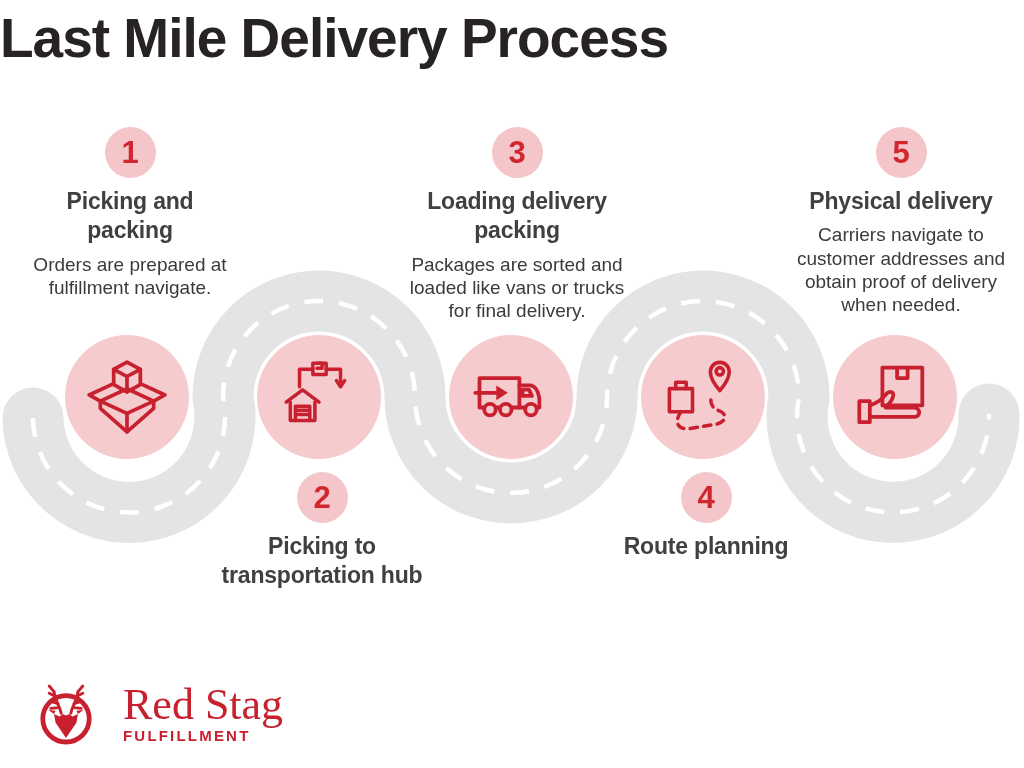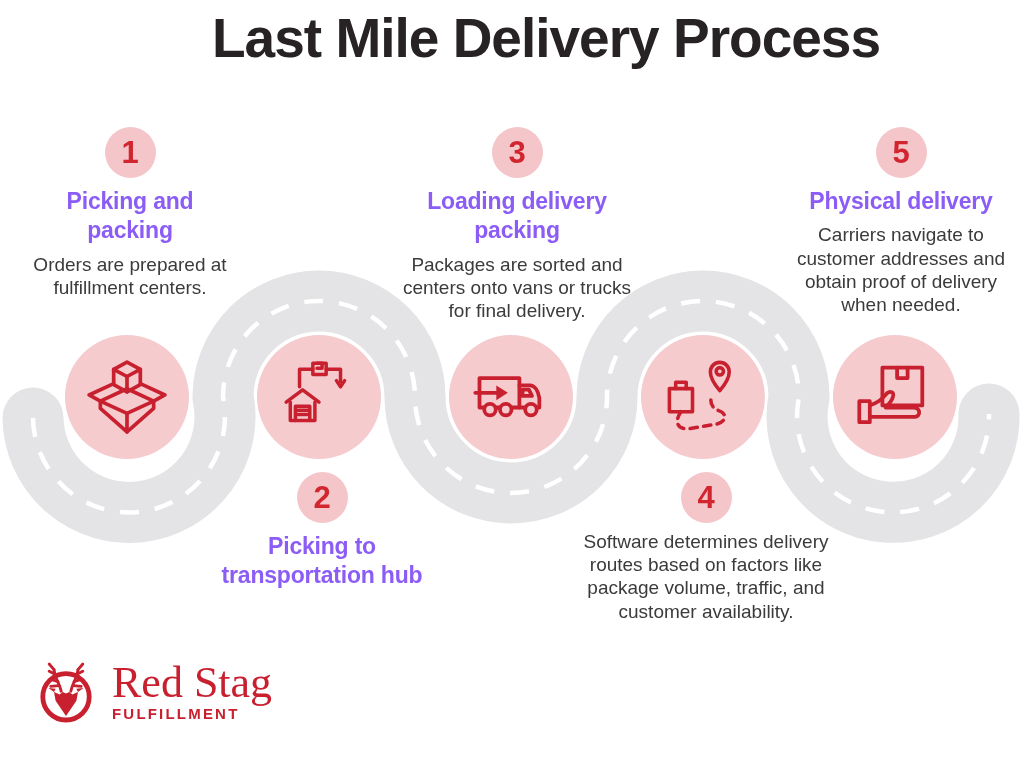--- a/index.html
+++ b/index.html
@@ -1,46 +1,46 @@
 <!DOCTYPE html>
 <html><head>
 <meta charset="utf-8">
 <style>
   html,body{margin:0;padding:0;}
   body{background:#ffffff;font-family:"Liberation Sans",sans-serif;}
   #stage{position:relative;width:1024px;height:768px;background:#ffffff;overflow:hidden;}
 
   .main-title{
-    position:absolute;top:6px;left:0;width:880px;text-align:right;
+    position:absolute;top:6px;left:0;width:880px;text-align:left;
     font-size:55px;font-weight:800;letter-spacing:-1px;color:#272223;margin:0;
   }
 
   #road-layer{position:absolute;left:0;top:0;z-index:0;}
 
   .icon-circle{
     position:absolute;width:124px;height:124px;border-radius:50%;
     background:#f5cbce;z-index:2;display:flex;align-items:center;justify-content:center;
   }
   .icon-circle svg{display:block;}
 
   .step{position:absolute;text-align:center;z-index:3;}
   .badge{
     width:51px;height:51px;border-radius:50%;background:#f4c6ca;
     display:flex;align-items:center;justify-content:center;margin:0 auto;
   }
   .badge span{color:#d2262f;font-size:31px;font-weight:800;line-height:1;}
   .step-title{
-    font-size:23px;font-weight:800;color:#8b5cf6;line-height:1.28;
+    font-size:23px;font-weight:800;color:#404040;line-height:1.28;
     letter-spacing:-0.2px;white-space:pre-line;margin-top:9px;
   }
   .step-desc{
     font-size:19px;color:#3b3b3b;line-height:1.22;white-space:pre-line;margin-top:7px;
   }
 
-  .logo{position:absolute;left:26px;top:652px;display:flex;align-items:center;z-index:3;}
+  .logo{position:absolute;left:26px;top:674px;display:flex;align-items:center;z-index:3;gap:11px;}
   .logo-text{margin-left:6px;}
   .logo-brand{font-family:"Liberation Serif",serif;color:#c8202f;font-size:44px;line-height:0.95;}
   .logo-tagline{color:#c8202f;font-size:15px;font-weight:700;letter-spacing:2.2px;margin-top:2px;}
 </style>
 </head>
 <body>
 
 <div id="stage">
 
   <h1 class="main-title">Last Mile Delivery Process</h1>
@@ -109,31 +109,31 @@
     </svg>
   </div>
 
   <div class="step" style="left:5px;top:127px;width:250px;">
     <div class="badge">
       <span>1</span>
     </div>
     <div class="step-title">Picking and
 packing</div>
     <div class="step-desc">Orders are prepared at
-fulfillment centers.</div>
+fulfillment navigate.</div>
   </div>
 
   <div class="step" style="left:386px;top:127px;width:262px;">
     <div class="badge">
       <span>3</span>
     </div>
     <div class="step-title">Loading delivery
 packing</div>
     <div class="step-desc">Packages are sorted and
-centers onto vans or trucks
+loaded like vans or trucks
 for final delivery.</div>
   </div>
 
   <div class="step" style="left:771px;top:127px;width:260px;">
     <div class="badge">
       <span>5</span>
     </div>
     <div class="step-title">Physical delivery</div>
     <div class="step-desc">Carriers navigate to
 customer addresses and
@@ -146,24 +146,21 @@
       <span>2</span>
     </div>
     <div class="step-title">Picking to
 transportation hub</div>
   </div>
 
   <div class="step" style="left:546px;top:472px;width:320px;">
     <div class="badge">
       <span>4</span>
     </div>
-    <div class="step-desc">Software determines delivery
-routes based on factors like
-package volume, traffic, and
-customer availability.</div>
+    <div class="step-title">Route planning</div>
   </div>
 
   <div class="logo">
     <svg width="80" height="80" viewBox="0 0 100 100">
       <circle cx="50" cy="56" r="29" fill="none" stroke="#c8202f" stroke-width="6"></circle>
       <path d="M50 80 L37 61 L35 50 L42 53 L46 50 L50 52 L54 50 L58 53 L65 50 L63 61 Z" fill="#c8202f"></path>
       <path d="M35 50 L28 45 L37 46 Z" fill="#c8202f"></path>
       <path d="M65 50 L72 45 L63 46 Z" fill="#c8202f"></path>
       <g fill="none" stroke="#c8202f" stroke-width="3.6" stroke-linecap="round">
         <path d="M44 49 C42 38 36 34 35 22"></path>

